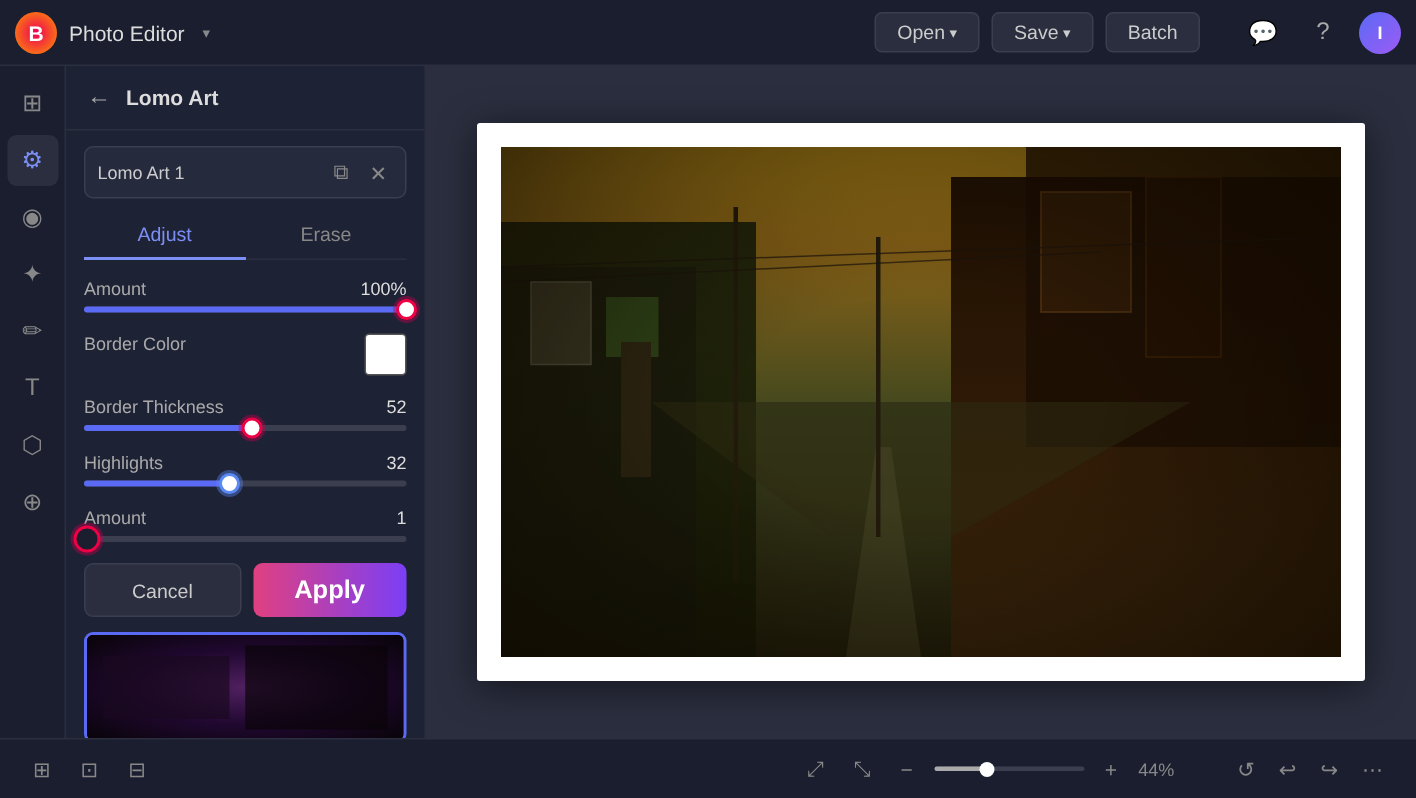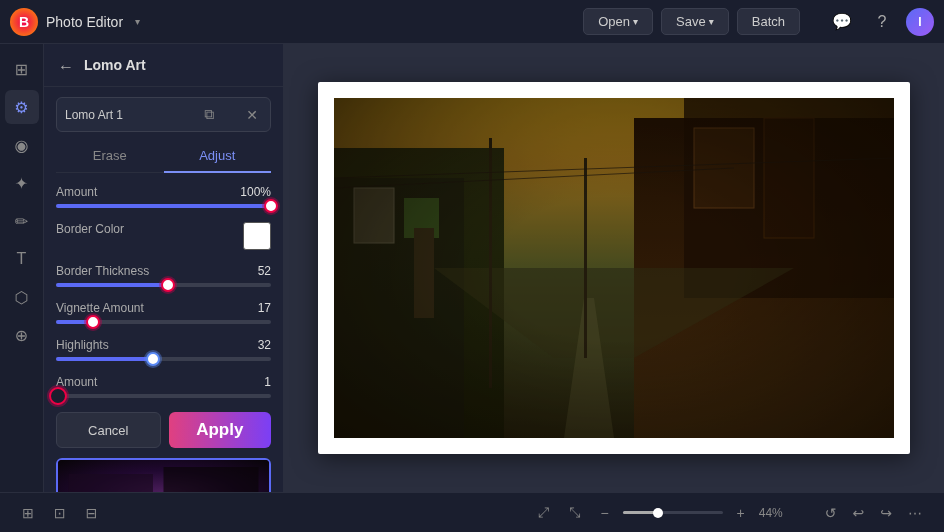--- a/index.html
+++ b/index.html
@@ -142,21 +142,21 @@
 
     
     .layer-item {
       display: flex;
       align-items: center;
       background: #252a3d;
       border: 1px solid #3a3e4e;
       border-radius: 6px;
       padding: 6px 8px;
       margin-bottom: 8px;
-      gap: 24px;
+      gap: 6px;
     }
     .layer-item-label {
       flex: 1;
       color: #ccc;
       font-size: 12px;
     }
     .layer-copy-btn, .layer-close-btn {
       background: none; border: none;
       color: #888; cursor: pointer;
       font-size: 14px;
@@ -410,25 +410,25 @@
 
     <div class="panel-body">
 
       <div class="layer-item">
         <span class="layer-item-label">Lomo Art 1</span>
         <button class="layer-copy-btn">⧉</button>
         <button class="layer-close-btn">✕</button>
       </div>
 
       <div class="tabs">
+        <div class="tab active">
+          <span>Adjust</span>
+        </div>
         <div class="tab">
           <span>Erase</span>
-        </div>
-        <div class="tab active">
-          <span>Adjust</span>
         </div>
       </div>
 
       <div class="slider-row">
         <div class="slider-header">
           <span class="slider-label">Amount</span>
           <span class="slider-value">
             <span>100</span><span>%</span>
           </span>
         </div>
@@ -449,30 +449,20 @@
         <div class="slider-header">
           <span class="slider-label">Border Thickness</span>
           <span class="slider-value">52</span>
         </div>
         <div class="slider-track">
           <div class="slider-fill" style="width: 52%"></div>
           <div class="slider-thumb" style="left: 52%"></div>
         </div>
       </div>
 
-      <div class="slider-row">
-        <div class="slider-header">
-          <span class="slider-label">Vignette Amount</span>
-          <span class="slider-value">17</span>
-        </div>
-        <div class="slider-track">
-          <div class="slider-fill" style="width: 17%"></div>
-          <div class="slider-thumb" style="left: 17%"></div>
-        </div>
-      </div>
 
       <div class="slider-row">
         <div class="slider-header">
           <span class="slider-label">Highlights</span>
           <span class="slider-value">32</span>
         </div>
         <div class="slider-track">
           <div class="slider-fill" style="width: 45%"></div>
           <div class="slider-thumb" style="left: 45%; border-color: #5b8af5; box-shadow: 0 0 0 2px rgba(91,138,245,0.4);"></div>
         </div>

